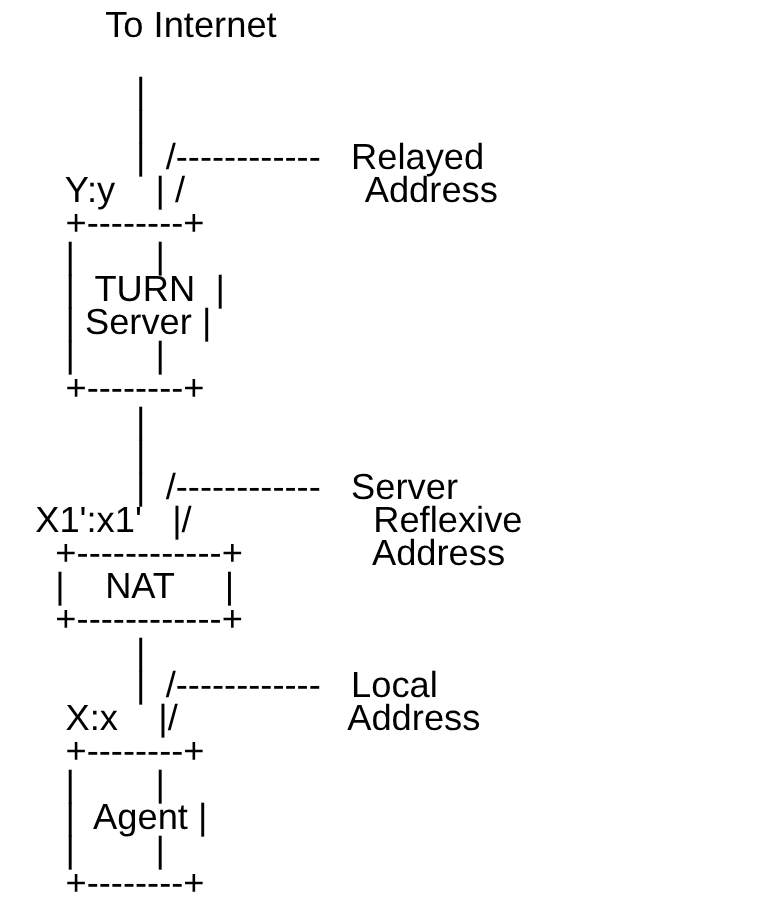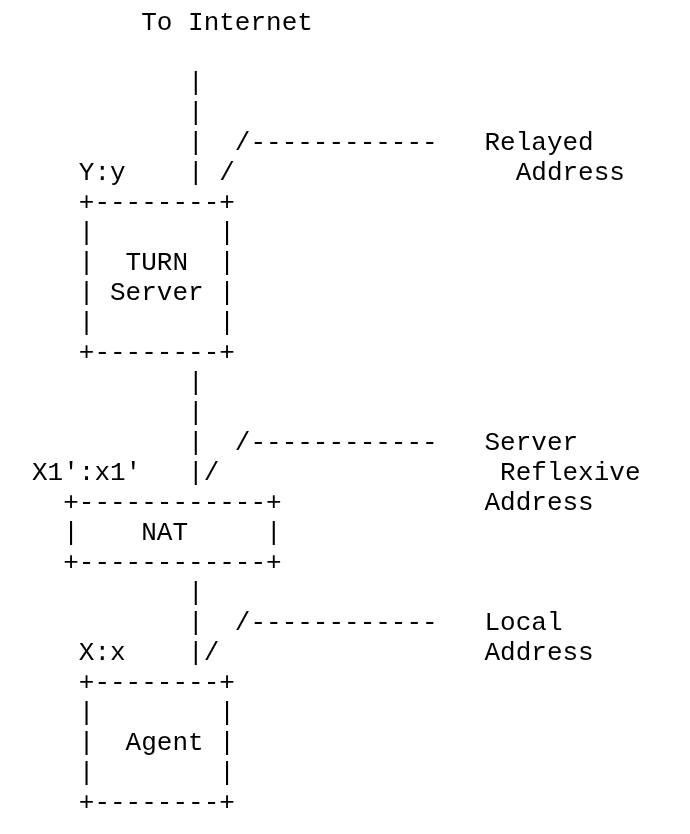--- a/index.html
+++ b/index.html
@@ -22,22 +22,22 @@
     height: 834px;
     color: #000000;
     background: #ffffff;
   }
   pre.art {
     margin: 0;
     padding: 0;
     position: absolute;
     left: 32px;
     top: 8px;
-    font-family: Liberation Mono, monospace;
-    font-size: 26px;
+    font-family: Liberation Sans, sans-serif;
+    font-size: 33px;
     line-height: 30px;
     letter-spacing: 0px;
     color: #000000;
     white-space: pre;
     font-weight: 400;
     -webkit-font-smoothing: none;
   }
 </style>
 </head>
 <body>

